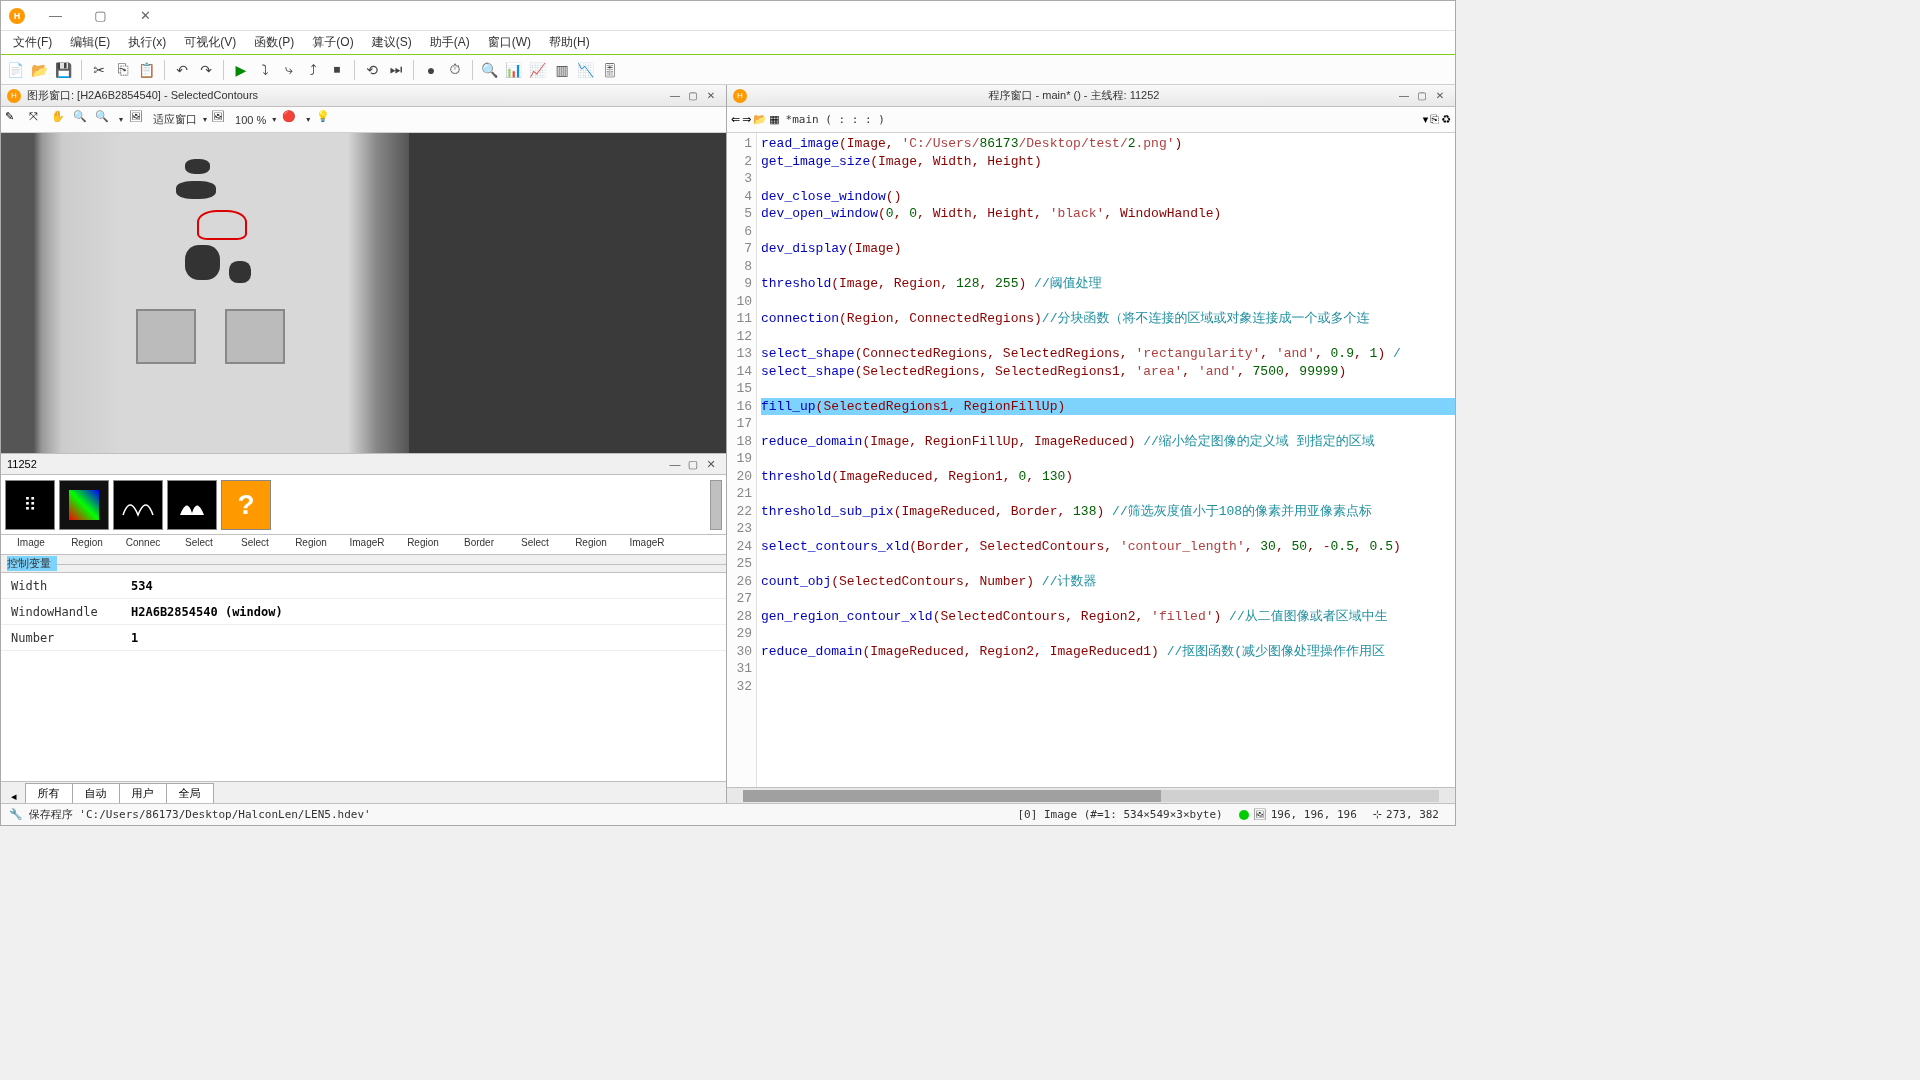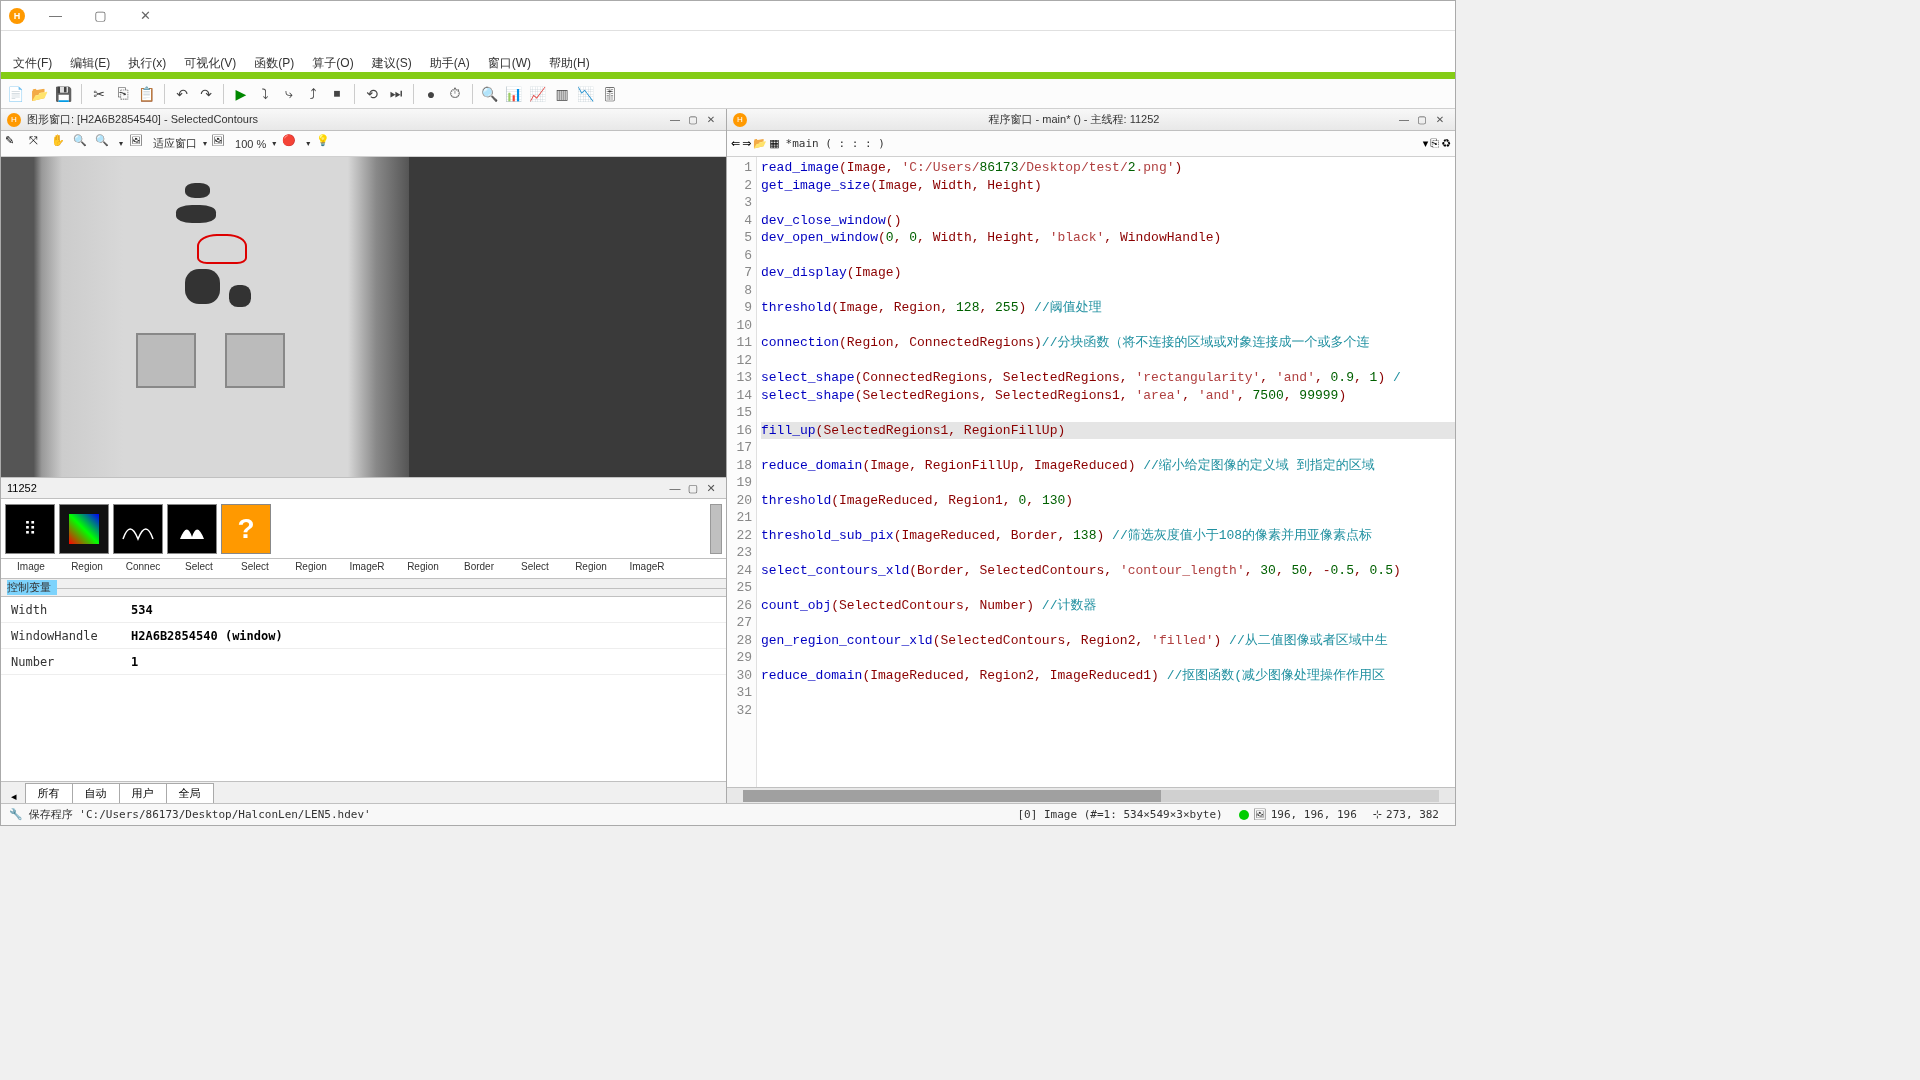--- a/index.html
+++ b/index.html
@@ -2,21 +2,21 @@
 <html><head>
 <meta charset="utf-8">
 <style>
 * { box-sizing: border-box; margin: 0; padding: 0; }
 body { font-family: "Microsoft YaHei", "Segoe UI", sans-serif; font-size: 12px; background: #f0f0f0; overflow: hidden; }
 .window { width: 1456px; height: 826px; background: #fff; display: flex; flex-direction: column; border: 1px solid #aaa; }
 .titlebar { height: 30px; background: #fff; display: flex; align-items: center; padding: 0 8px; border-bottom: 1px solid #e0e0e0; }
 .titlebar .app-icon { width: 16px; height: 16px; background: #f90; border-radius: 50%; margin-right: 8px; display: flex; align-items: center; justify-content: center; color: #fff; font-size: 9px; font-weight: bold; }
 .titlebar .title { flex: 1; color: #666; font-size: 12px; }
 .titlebar .win-btn { width: 45px; height: 28px; display: flex; align-items: center; justify-content: center; color: #666; font-size: 13px; }
-.menubar { height: 24px; background: #fff; display: flex; align-items: center; padding: 0 4px; gap: 2px; border-bottom: 7px solid #84cc16; margin-top: 24px; }
+.menubar { height: 24px; background: #fff; display: flex; align-items: center; padding: 0 4px; gap: 2px; border-bottom: 1px solid #84cc16; }
 .menubar .menu-item { padding: 2px 8px; color: #333; font-size: 12px; }
 .toolbar { height: 30px; background: #fcfcfc; display: flex; align-items: center; padding: 0 4px; gap: 2px; border-bottom: 1px solid #d0d0d0; }
 .toolbar .tbtn { width: 22px; height: 22px; display: flex; align-items: center; justify-content: center; color: #444; font-size: 14px; border-radius: 2px; }
 .toolbar .sep { width: 1px; height: 20px; background: #ccc; margin: 0 4px; }
 .toolbar .tbtn.orange { color: #f90; }
 .toolbar .tbtn.green { color: #080; }
 .toolbar .tbgroup { display:flex; gap:2px; }
 .main-area { flex: 1; display: flex; overflow: hidden; }
 .left-panel { width: 726px; display: flex; flex-direction: column; border-right: 1px solid #aaa; }
 .right-panel { flex: 1; display: flex; flex-direction: column; }
@@ -53,21 +53,21 @@
 .statusbar { height: 22px; background: #f8f8f8; display:flex; align-items:center; padding: 0 8px; border-top: 1px solid #c0c0c0; font-size: 11px; color:#333; font-family: Consolas, monospace;}
 .statusbar .sleft { flex:1; }
 .statusbar .sgroup { padding: 0 8px; display:flex; align-items:center; gap:4px; }
 .statusbar .bulb { width:10px; height:10px; background:#0c0; border-radius:50%; display:inline-block; }
 .code-toolbar { height: 26px; background: #fcfcfc; display:flex; align-items:center; padding: 0 4px; gap: 2px; border-bottom: 1px solid #d0d0d0; font-size: 11px; }
 .code-toolbar .loc { flex:1; font-family: Consolas, monospace; color:#333; padding-left: 4px;}
 .code-area { flex:1; display:flex; overflow:hidden; background:#fff; font-family: Consolas, "Courier New", monospace; font-size: 13px; }
 .gutter { width: 30px; background: #fcfcfc; border-right: 1px solid #e0e0e0; text-align:right; color:#888; padding: 2px 4px 0 0; line-height: 17.5px; }
 .code-lines { flex:1; padding: 2px 0 0 4px; line-height: 17.5px; white-space: pre; overflow: hidden; position:relative; }
 .code-lines .ln { height: 17.5px; }
-.code-lines .hl { background: #e5e5e5; }
+.code-lines .hl { background: #7dd3fc; }
 .code-lines .fn { color: #0000c0; }
 .code-lines .arg { color: #8b0000; }
 .code-lines .str { color: #b04040; }
 .code-lines .num { color: #006000; }
 .code-lines .cm { color: #2090a0; }
 .code-scroll { height: 16px; background:#e8e8e8; border-top:1px solid #c0c0c0; display:flex; align-items:center; padding: 0 16px; }
 .code-scroll .track { flex:1; height:12px; background:#d0d0d0; position:relative; }
 .code-scroll .thumb2 { position:absolute; left:0; width:60%; height:100%; background:#a0a0a0; }
 </style>
 </head>

